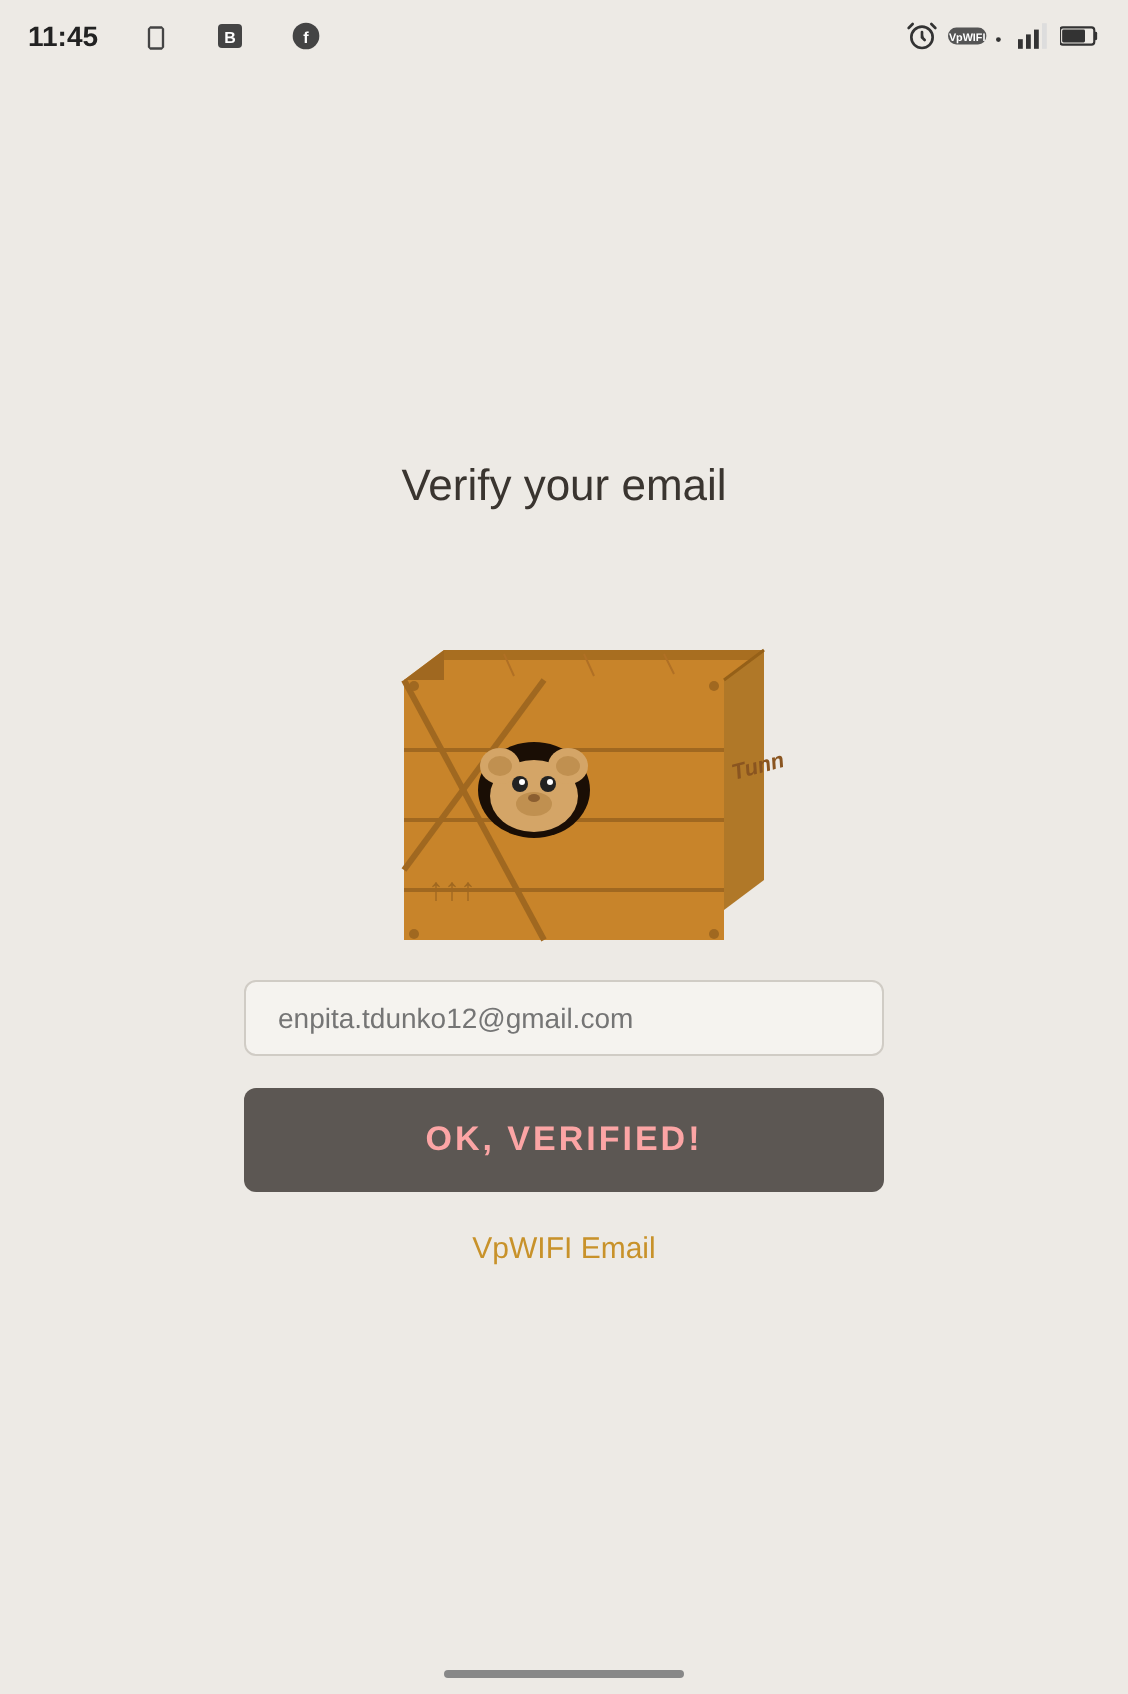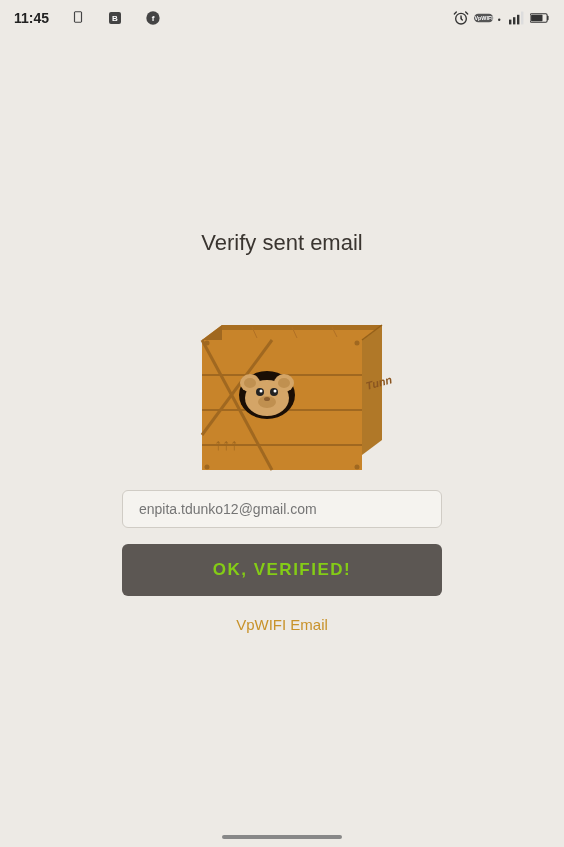--- a/index.html
+++ b/index.html
@@ -22,21 +22,21 @@
       display: flex;
       align-items: center;
       justify-content: space-between;
       padding: 0 14px;
       position: relative;
       z-index: 10;
     }
 
     .status-bar-left {
       display: flex;
-      align-items: flex-start;
+      align-items: flex-end;
       gap: 22px;
     }
 
     .status-time {
       font-size: 14px;
       font-weight: 700;
       color: #222;
     }
 
     .status-bar-right {
@@ -102,21 +102,21 @@
       text-align: left;
       margin-bottom: 16px;
       outline: none;
     }
 
     .verify-button {
       width: 100%;
       max-width: 320px;
       padding: 16px;
       background-color: #5c5753;
-      color: #84cc16;
+      color: #fca5a5;
       font-size: 17px;
       font-weight: 700;
       letter-spacing: 1.5px;
       border: none;
       border-radius: 6px;
       cursor: pointer;
       margin-bottom: 20px;
       text-transform: uppercase;
     }
 
@@ -185,21 +185,21 @@
     <svg width="20" height="12" viewBox="0 0 28 14">
       <rect x="0" y="1" width="24" height="12" rx="2" fill="none" stroke="#333" stroke-width="1.5"></rect>
       <rect x="1.5" y="2.5" width="16" height="9" rx="1" fill="#333"></rect>
       <path d="M25 5v4" stroke="#333" stroke-width="2" stroke-linecap="round"></path>
     </svg>
   </div>
 </div>
 
 <div class="main-content">
 
-  <h1 class="title">Verify sent email</h1>
+  <h1 class="title">Verify your email</h1>
 
   <div class="crate-container">
     <svg class="crate-svg" viewBox="0 0 220 200" xmlns="http://www.w3.org/2000/svg">
 
       <polygon points="30,60 190,60 210,45 50,45" fill="#c8842a"></polygon>
 
       <polygon points="50,45 210,45 210,50 50,50" fill="#a86e20"></polygon>
 
       <polygon points="30,60 50,45 50,175 30,190" fill="#a06820"></polygon>
 

